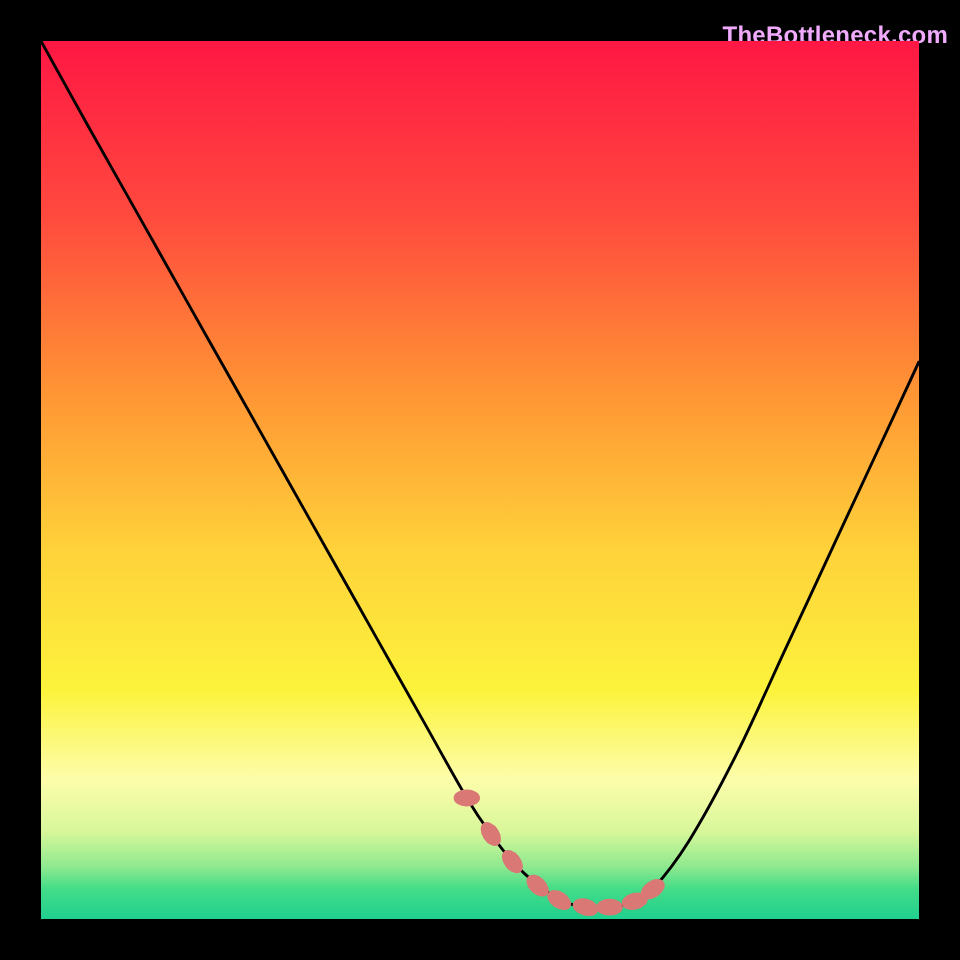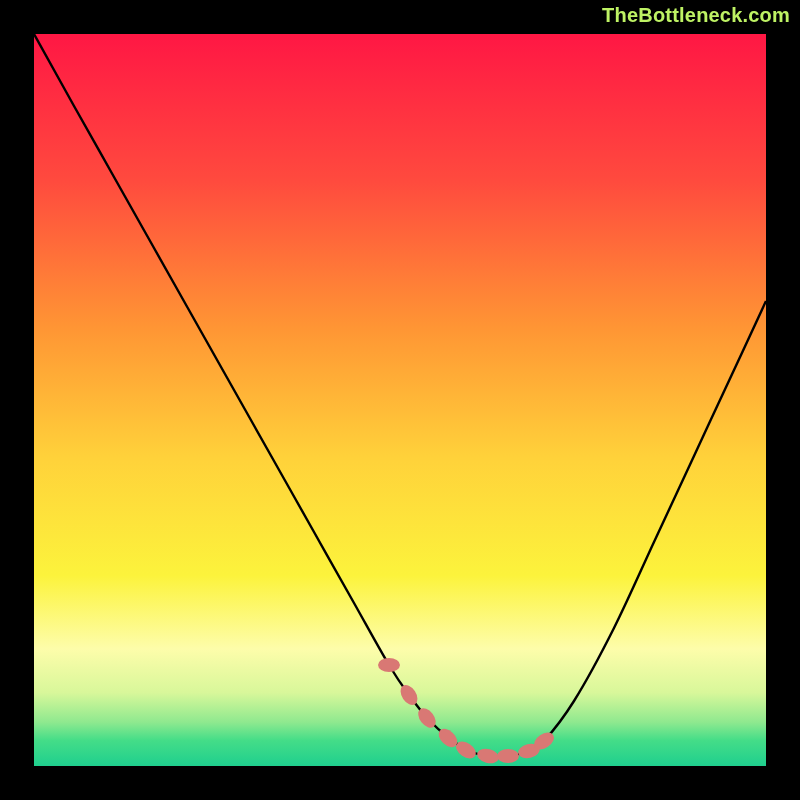--- a/index.html
+++ b/index.html
@@ -5,26 +5,26 @@
   * { margin: 0; padding: 0; box-sizing: border-box; }
   html, body { width: 800px; height: 800px; overflow: hidden; background: #000; }
   .frame {
     position: relative;
     width: 800px;
     height: 800px;
     background: #000;
   }
   .watermark {
     position: absolute;
-    top: 4px;
+    top: 19px;
     right: 10px;
     font-family: Arial, Helvetica, sans-serif;
     font-size: 20px;
     font-weight: 600;
-    color: #bef264;
+    color: #f0abfc;
     letter-spacing: 0.2px;
   }
   .plot {
     position: absolute;
     left: 34px;
     top: 34px;
     width: 732px;
     height: 732px;
     overflow: hidden;
   }

